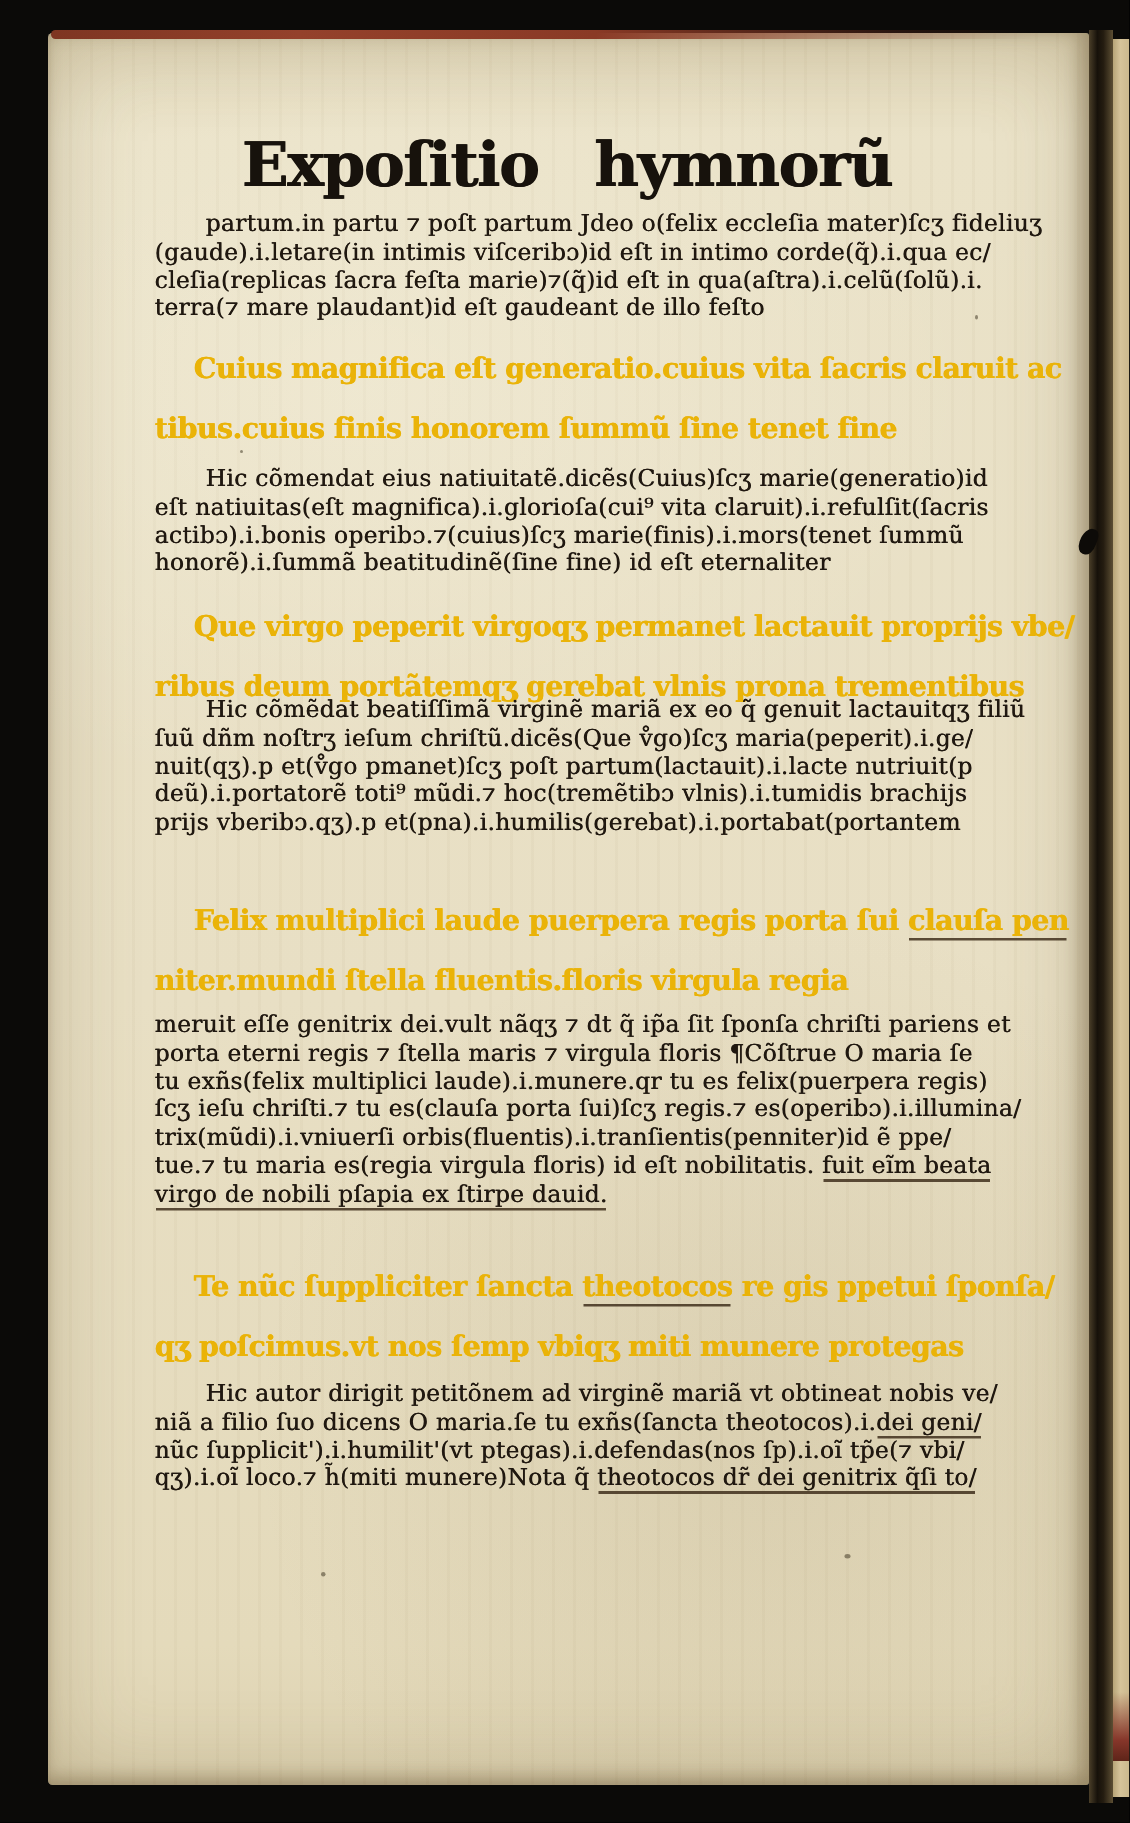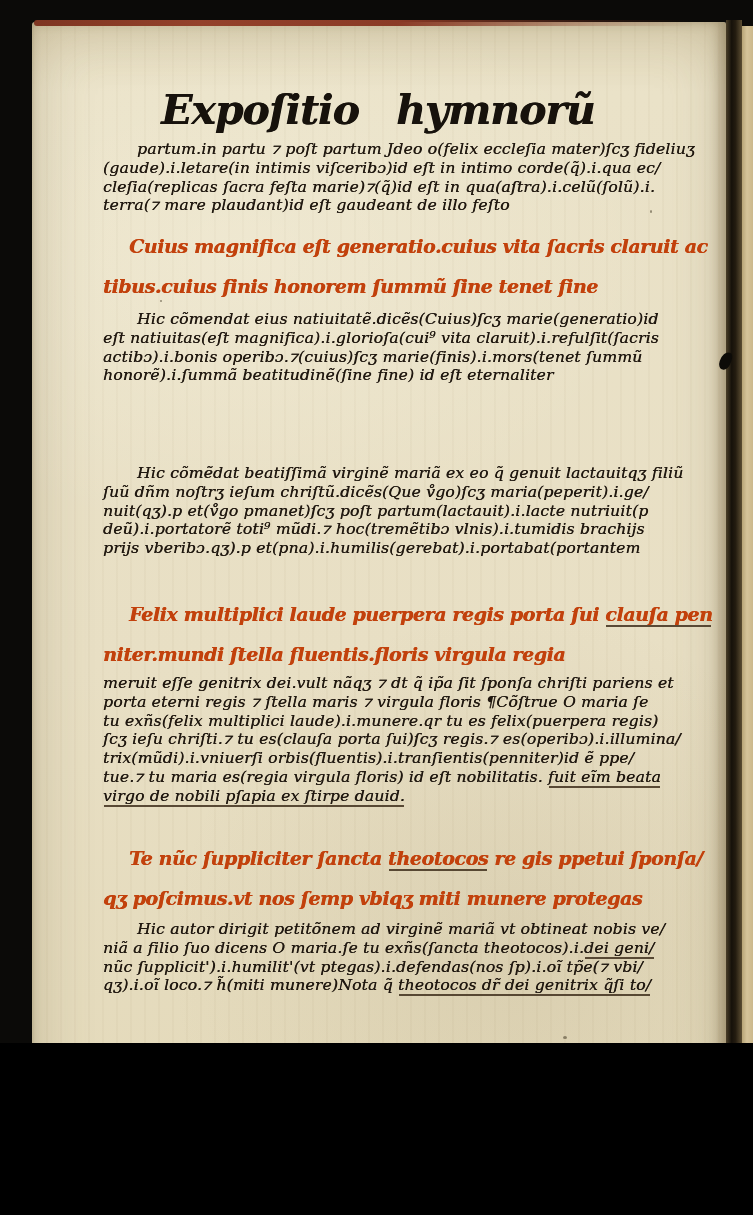--- a/index.html
+++ b/index.html
@@ -1,17 +1,17 @@
 <!DOCTYPE html>
 <html><head>
 <meta charset="utf-8">
 <style>
   html,body{margin:0;padding:0;background:#000;}
-  .stage{position:relative;width:753px;height:1043px;background:#0b0a08;overflow:hidden;
-         font-family:"DejaVu Serif",serif;font-style:italic;}
+  .stage{position:relative;width:753px;height:1215px;background:#0b0a08;overflow:hidden;
+         font-family:"DejaVu Serif",serif;}
   
   .paper{position:absolute;left:32px;top:22px;width:694px;height:1168px;
          background:
            radial-gradient(ellipse 600px 400px at 30% 20%, rgba(255,252,238,.25), rgba(0,0,0,0) 70%),
            radial-gradient(ellipse 500px 500px at 70% 80%, rgba(120,100,60,.10), rgba(0,0,0,0) 70%),
            repeating-linear-gradient(90deg, rgba(150,130,90,.05) 0 2px, rgba(0,0,0,0) 2px 14px),
            linear-gradient(180deg,#e2d8ba 0,#eae2c8 6%,#e8dfc4 55%,#e4dabb 92%,#ddd2b1 100%);
          box-shadow: inset 0 0 60px rgba(110,92,55,.28), inset -8px 0 12px rgba(95,75,42,.30),
                      inset 0 -6px 10px rgba(95,75,42,.22);
          border-radius:3px 2px 2px 3px;}
@@ -29,21 +29,21 @@
   
   .textcol{position:absolute;left:103px;top:0;width:614px;height:100%;color:#201810;}
   .title{position:absolute;top:86px;left:0;width:614px;padding-left:58px;box-sizing:border-box;
          font-size:41px;font-weight:700;letter-spacing:-1px;word-spacing:24px;color:#17120c;
          white-space:nowrap;text-shadow:.5px 0 0 currentColor;}
   .block{position:absolute;left:0;width:614px;}
   .block .line{white-space:nowrap;}
   .commentary{font-size:15.6px;line-height:18.8px;letter-spacing:.2px;
          text-shadow:.3px 0 0 currentColor;}
   .commentary .line.first{padding-left:34px;}
-  .hymn{font-size:19px;line-height:40px;font-weight:700;letter-spacing:-.4px;color:#c2410c;
+  .hymn{font-size:19px;line-height:40px;font-weight:700;letter-spacing:-.4px;color:#eab308;
          text-shadow:.4px 0 0 currentColor;}
   .hymn .line.first{padding-left:26px;}
   .pen{box-shadow:0 3px 0 -1px rgba(64,47,28,.85);}
 </style>
 </head>
 <body>
 
 <div class="stage">
   <div class="paper"></div>
   <div class="red-top"></div>
@@ -68,20 +68,24 @@
       <div class="block hymn" style="top: 226px;">
         <div class="line first"><span>Cuius magnifica eſt generatio.cuius vita ſacris claruit ac</span></div>
         <div class="line"><span>tibus.cuius finis honorem ſummũ ſine tenet fine</span></div>
       </div>
       <div class="block commentary" style="top: 310px;">
         <div class="line first"><span>Hic cõmendat eius natiuitatẽ.dicẽs(Cuius)ſcʒ marie(generatio)id</span></div>
         <div class="line"><span>eſt natiuitas(eſt magnifica).i.glorioſa(cui⁹ vita claruit).i.refulſit(ſacris</span></div>
         <div class="line"><span>actibɔ).i.bonis operibɔ.⁊(cuius)ſcʒ marie(finis).i.mors(tenet ſummũ</span></div>
         <div class="line"><span>honorẽ).i.ſummã beatitudinẽ(ſine fine) id eſt eternaliter</span></div>
       </div>
+      <div class="block hymn" style="top: 398px;">
+        <div class="line first"><span>Que virgo peperit virgoqʒ permanet lactauit proprijs vbe/</span></div>
+        <div class="line"><span>ribus deum portãtemqʒ gerebat vlnis prona trementibus</span></div>
+      </div>
       <div class="block commentary" style="top: 464px;">
         <div class="line first"><span>Hic cõmẽdat beatiſſimã virginẽ mariã ex eo q̃ genuit lactauitqʒ filiũ</span></div>
         <div class="line"><span>ſuũ dñm noſtrʒ ieſum chriſtũ.dicẽs(Que v̊go)ſcʒ maria(peperit).i.ge/</span></div>
         <div class="line"><span>nuit(qʒ).p et(v̊go pmanet)ſcʒ poſt partum(lactauit).i.lacte nutriuit(p</span></div>
         <div class="line"><span>deũ).i.portatorẽ toti⁹ mũdi.⁊ hoc(tremẽtibɔ vlnis).i.tumidis brachijs</span></div>
         <div class="line"><span>prijs vberibɔ.qʒ).p et(pna).i.humilis(gerebat).i.portabat(portantem</span></div>
       </div>
       <div class="block hymn" style="top: 594px;">
         <div class="line first"><span>Felix multiplici laude puerpera regis porta ſui </span><span class="pen">clauſa pen</span></div>
         <div class="line"><span>niter.mundi ſtella fluentis.floris virgula regia</span></div>

